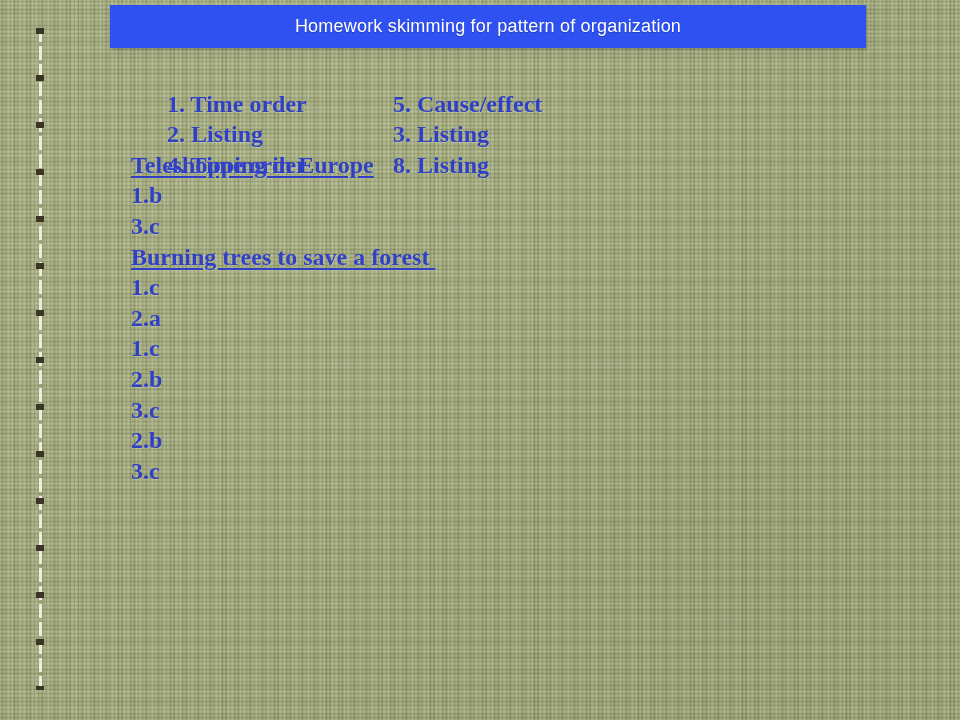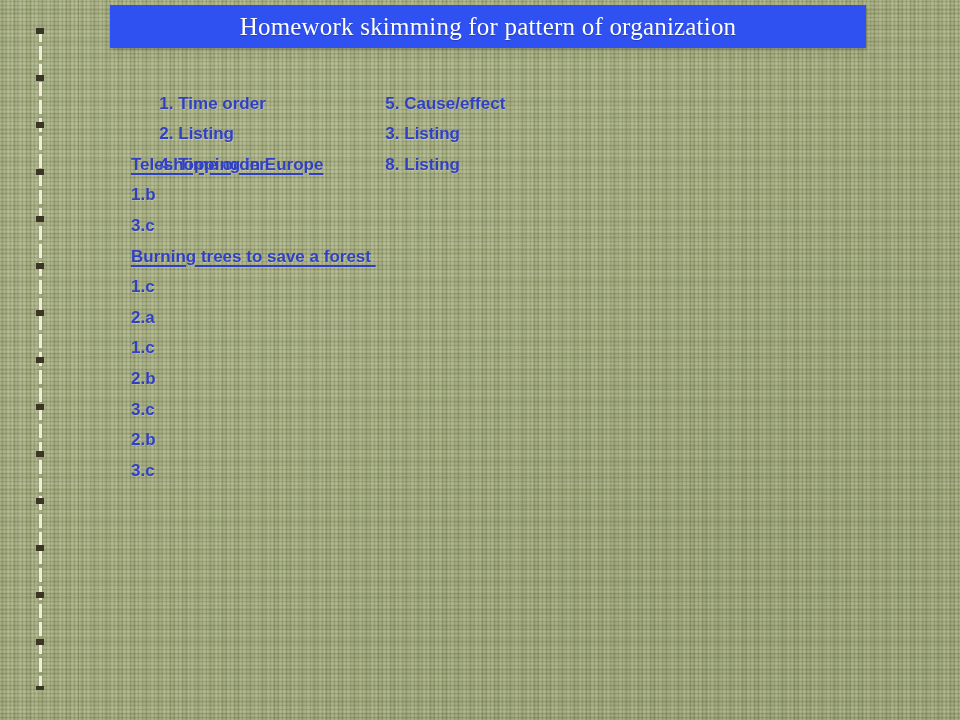--- a/index.html
+++ b/index.html
@@ -111,40 +111,40 @@
     width: 756px;
     height: 43px;
     background: #2f51f2;
     display: flex;
     align-items: center;
     justify-content: center;
     box-shadow: 1px 2px 3px rgba(60,65,40,0.35);
   }
   #title-text {
     color: #ffffff;
-    font-family: Liberation Serif, serif;
-    font-size: 25px;
+    font-family: Liberation Sans, sans-serif;
+    font-size: 18px;
     font-weight: 400;
     letter-spacing: 0.2px;
     white-space: nowrap;
     text-shadow: 0 1px 1px rgba(0,0,0,0.25);
   }
 
   
   #body-block {
     position: absolute;
     left: 131px;
     top: 58px;
     width: 760px;
   }
   .line {
     height: 30.6px;
     line-height: 30.6px;
-    font-family: Liberation Sans, sans-serif;
-    font-size: 17px;
+    font-family: Liberation Serif, serif;
+    font-size: 24px;
     font-weight: 700;
     color: #3040c4;
     white-space: pre;
     text-shadow: 0.5px 0.5px 0 rgba(255,255,255,0.22);
   }
   .line .col-a {
     display: inline-block;
     width: 226px;
   }
   .line .col-b {

